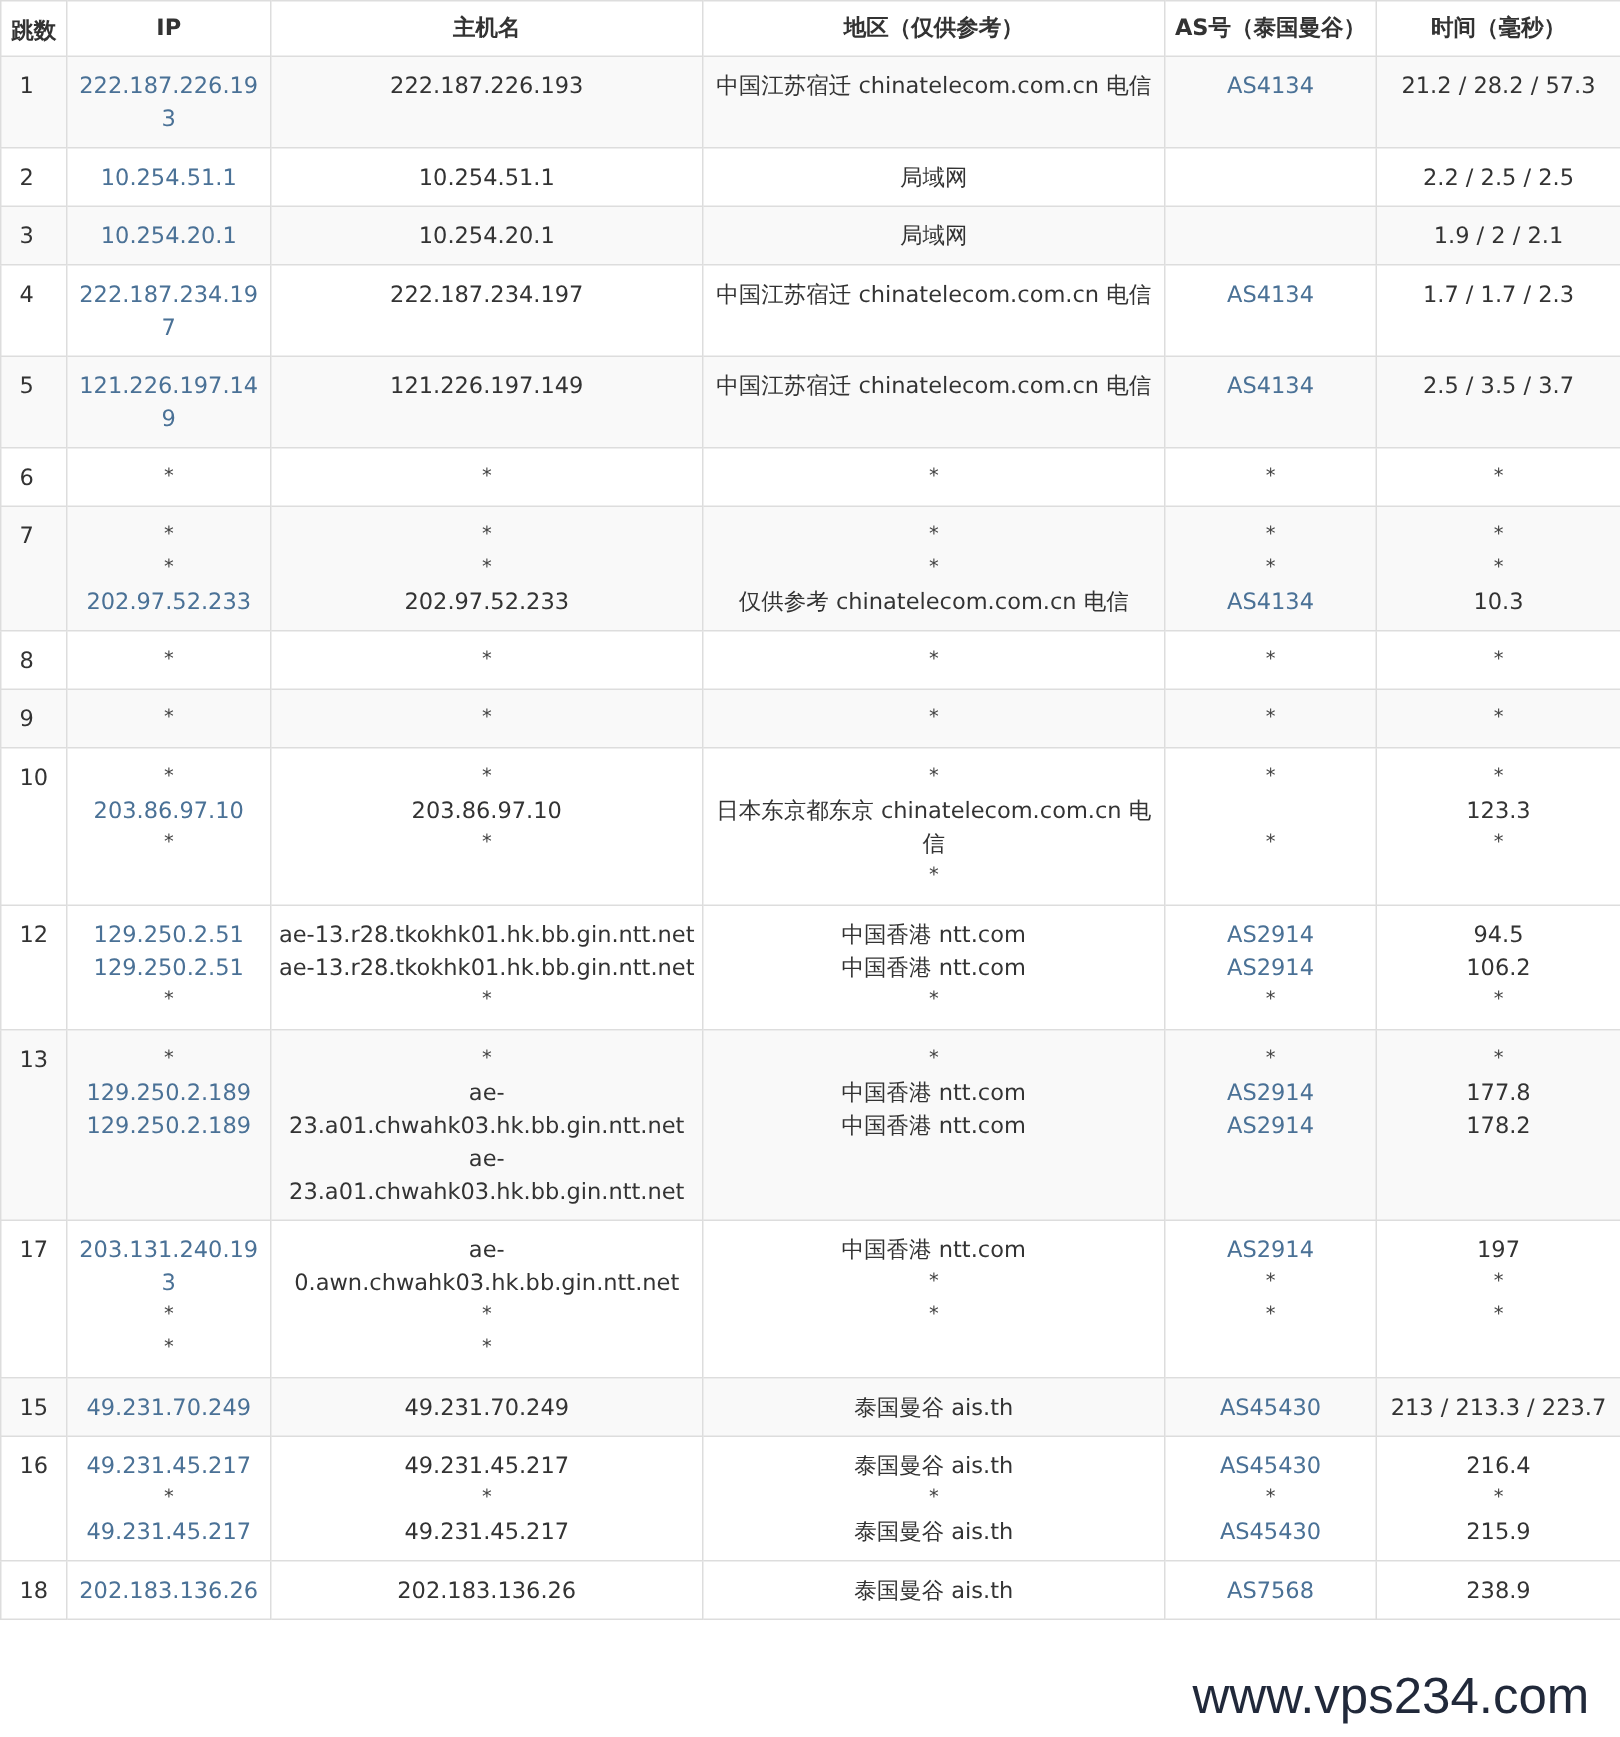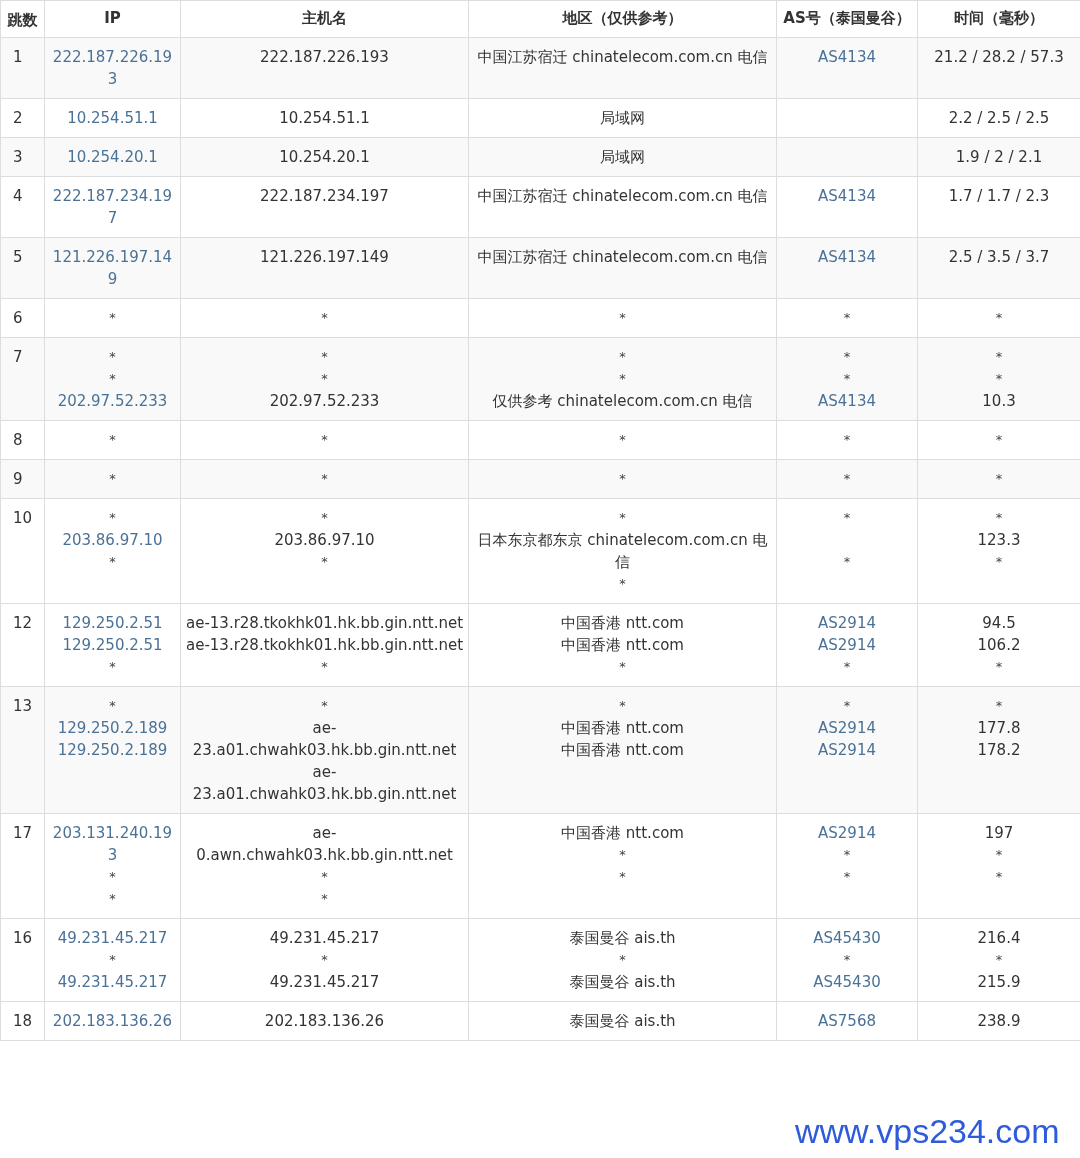--- a/index.html
+++ b/index.html
@@ -11,21 +11,21 @@
     th, td { border: 1px solid #dddddd; text-align: center; vertical-align: top; padding: 8px 4px 8px 4px; line-height: 22px; }
     th { font-weight: bold; vertical-align: bottom; padding: 6px 4px 8px 4px; color: #333333; margin-left: 40px; }
     th.hop-h { padding: 6px 2px; }
     td.hop { text-align: left; padding-left: 12px; }
     tr.odd td { background: #f9f9f9; }
     tr.even td { background: #ffffff; }
     .ln { display: block; white-space: normal; word-break: break-word; }
     .link { color: #4a7196; }
     .star { font-size: 13px; color: #444; }
     .watermark { position: absolute; left: 795px; top: 1112px; font-family: "Liberation Sans", sans-serif;
-                 font-size: 34px; color: #1d4ed8; letter-spacing: 0px; opacity: 0.92; pointer-events: none; }
+                 font-size: 34px; color: #0f172a; letter-spacing: 0px; opacity: 0.92; pointer-events: none; }
   </style>
 </head>
 <body>
 
 <table>
   <colgroup>
     <col class="c0">
       <col class="c1">
       <col class="c2">
       <col class="c3">
@@ -320,20 +320,38 @@
           <a class="ln link">AS2914</a>
           <span class="ln star">*</span>
           <span class="ln star">*</span>
         </td>
         <td>
           <span class="ln">197</span>
           <span class="ln star">*</span>
           <span class="ln star">*</span>
         </td>
       </tr>
+      <tr class="odd">
+        <td class="hop">15</td>
+        <td>
+          <a class="ln link">49.231.70.249</a>
+        </td>
+        <td>
+          <span class="ln">49.231.70.249</span>
+        </td>
+        <td>
+          <span class="ln">泰国曼谷 ais.th</span>
+        </td>
+        <td>
+          <a class="ln link">AS45430</a>
+        </td>
+        <td>
+          <span class="ln">213 / 213.3 / 223.7</span>
+        </td>
+      </tr>
       <tr class="even">
         <td class="hop">16</td>
         <td>
           <a class="ln link">49.231.45.217</a>
           <span class="ln star">*</span>
           <a class="ln link">49.231.45.217</a>
         </td>
         <td>
           <span class="ln">49.231.45.217</span>
           <span class="ln star">*</span>

